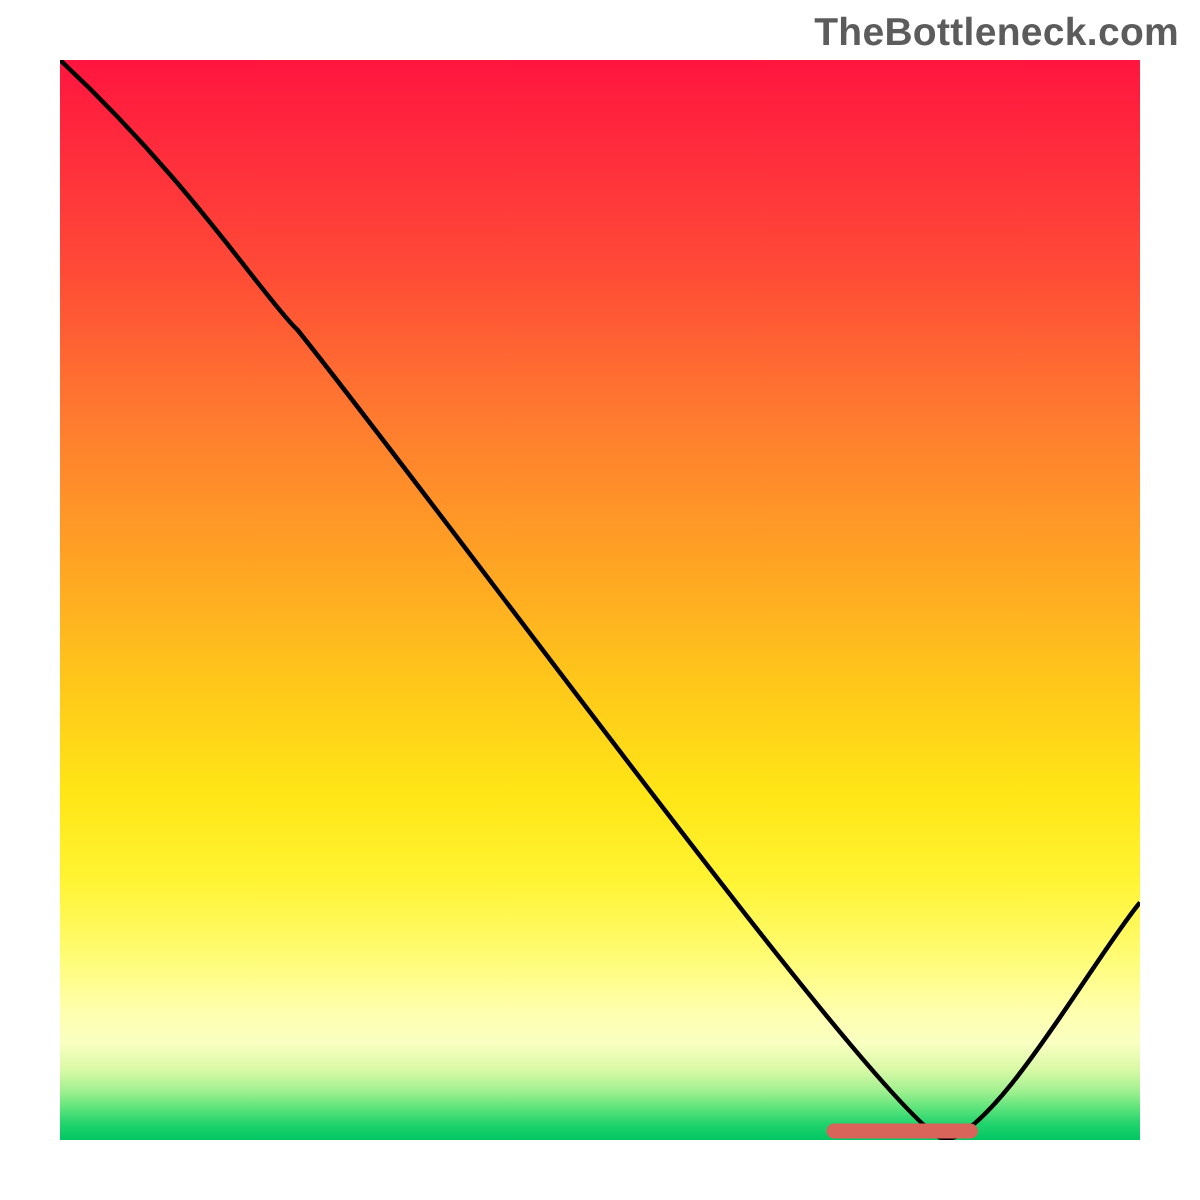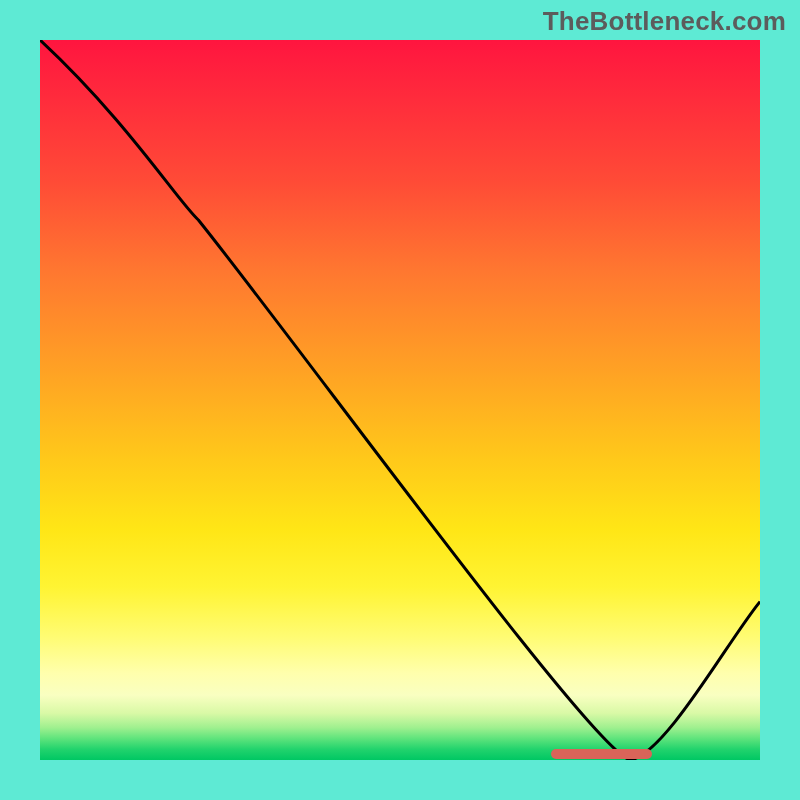--- a/index.html
+++ b/index.html
@@ -8,21 +8,21 @@
     width: 800px;
     height: 800px;
     background: #000;
     font-family: Arial, Helvetica, sans-serif;
     overflow: hidden;
   }
   .frame {
     position: relative;
     width: 800px;
     height: 800px;
-    background: #5eead4;
+    background: #ffffff;
   }
   .watermark {
     position: absolute;
     top: 6px;
     right: 14px;
     font-size: 26px;
     font-weight: 600;
     color: #5c5c5c;
     letter-spacing: 0.2px;
     user-select: none;

